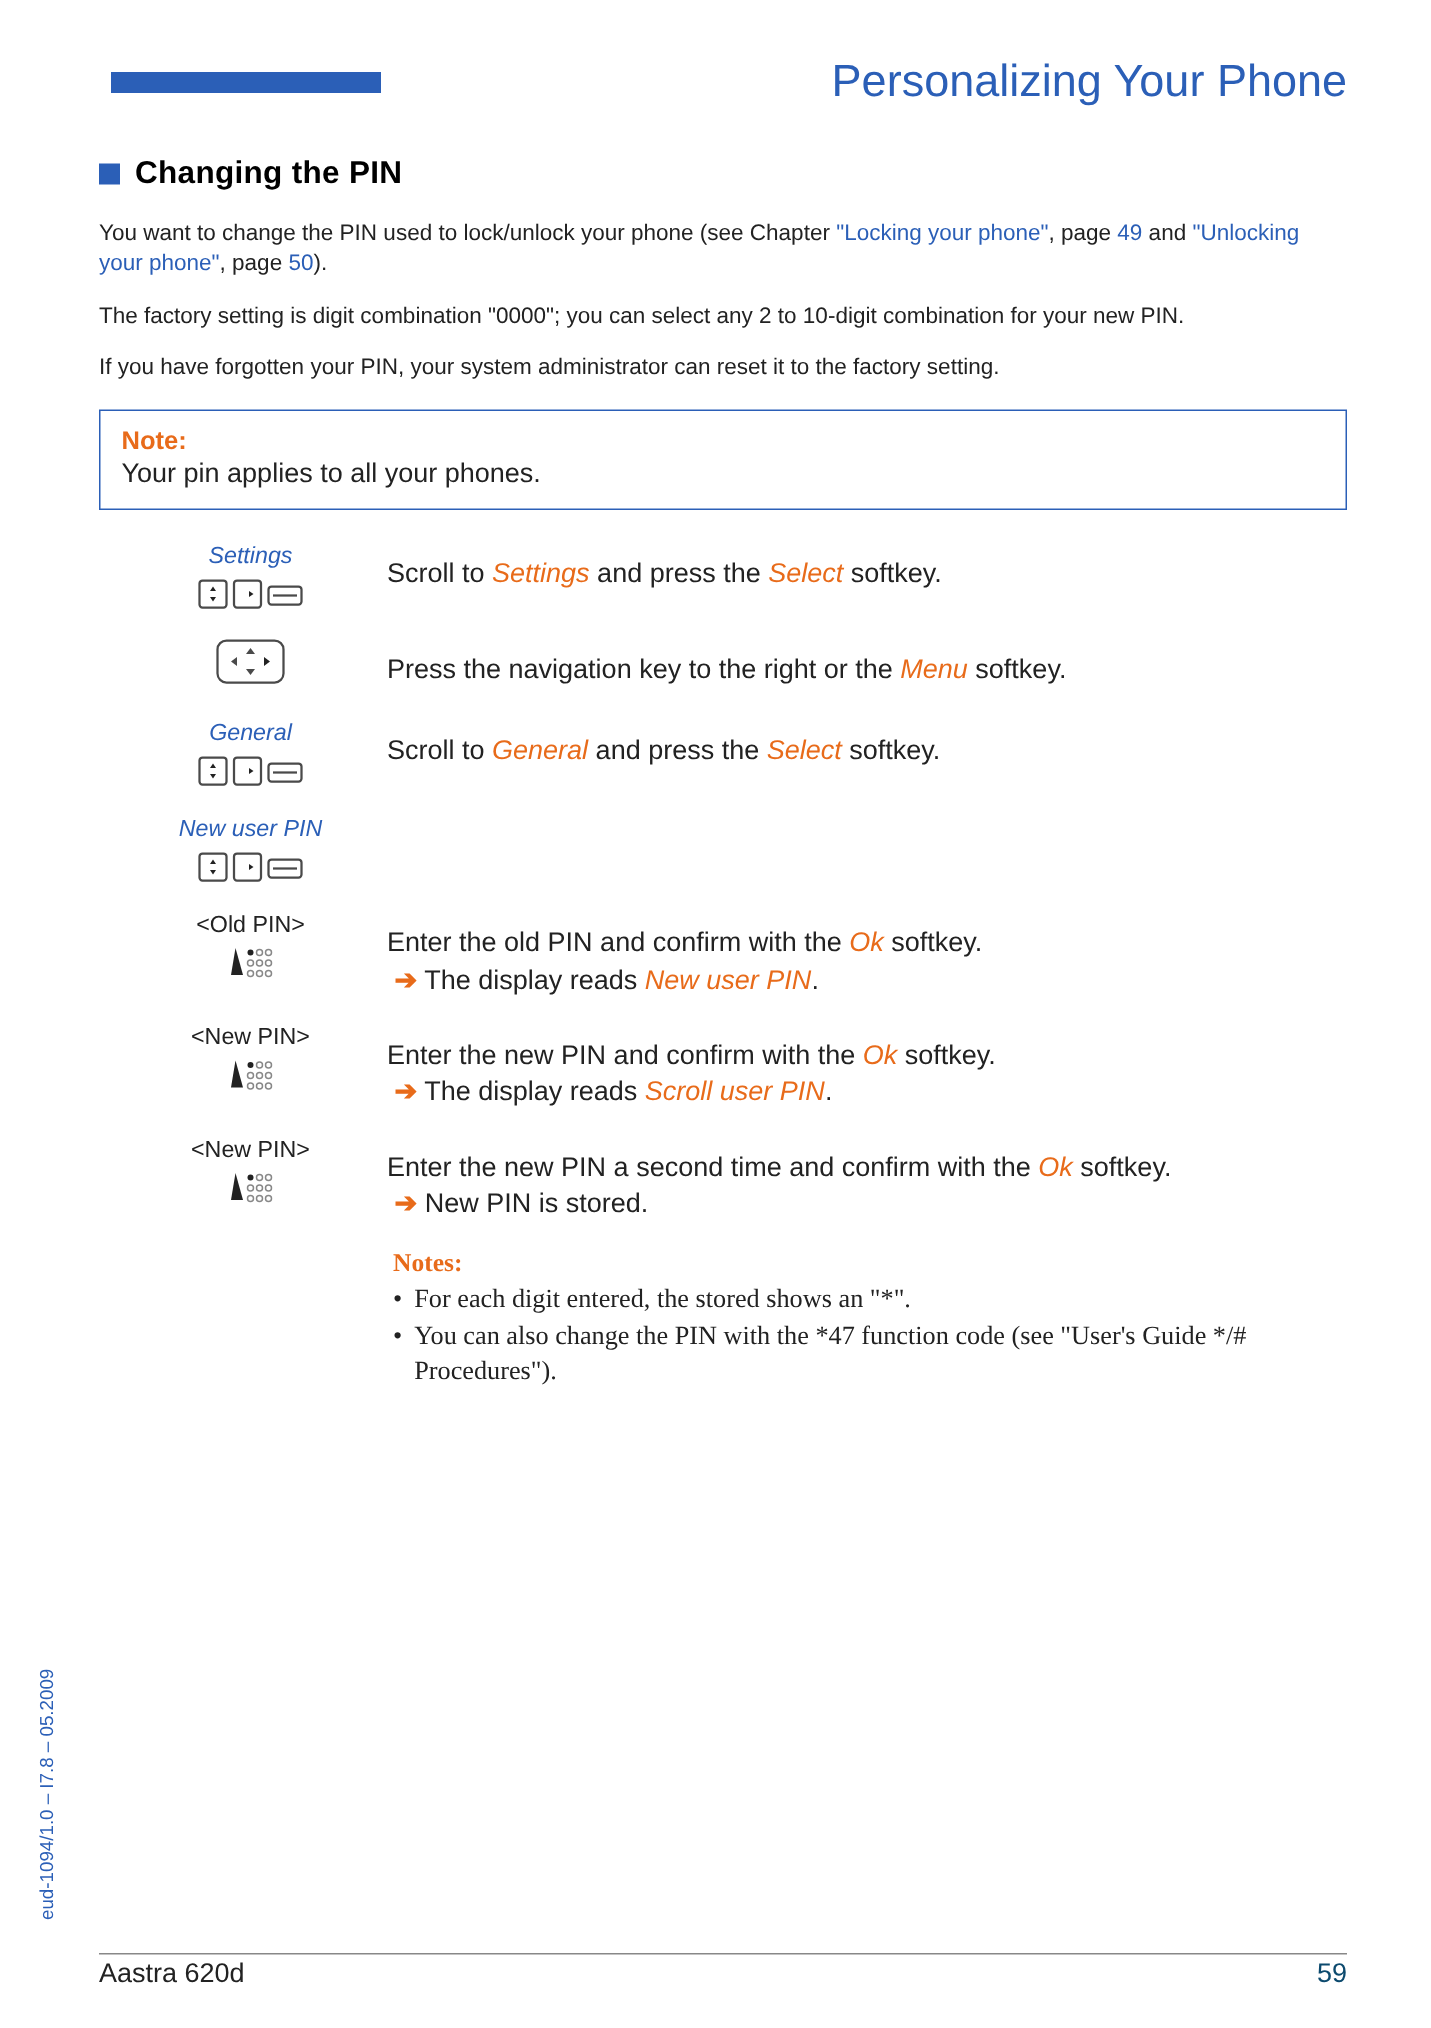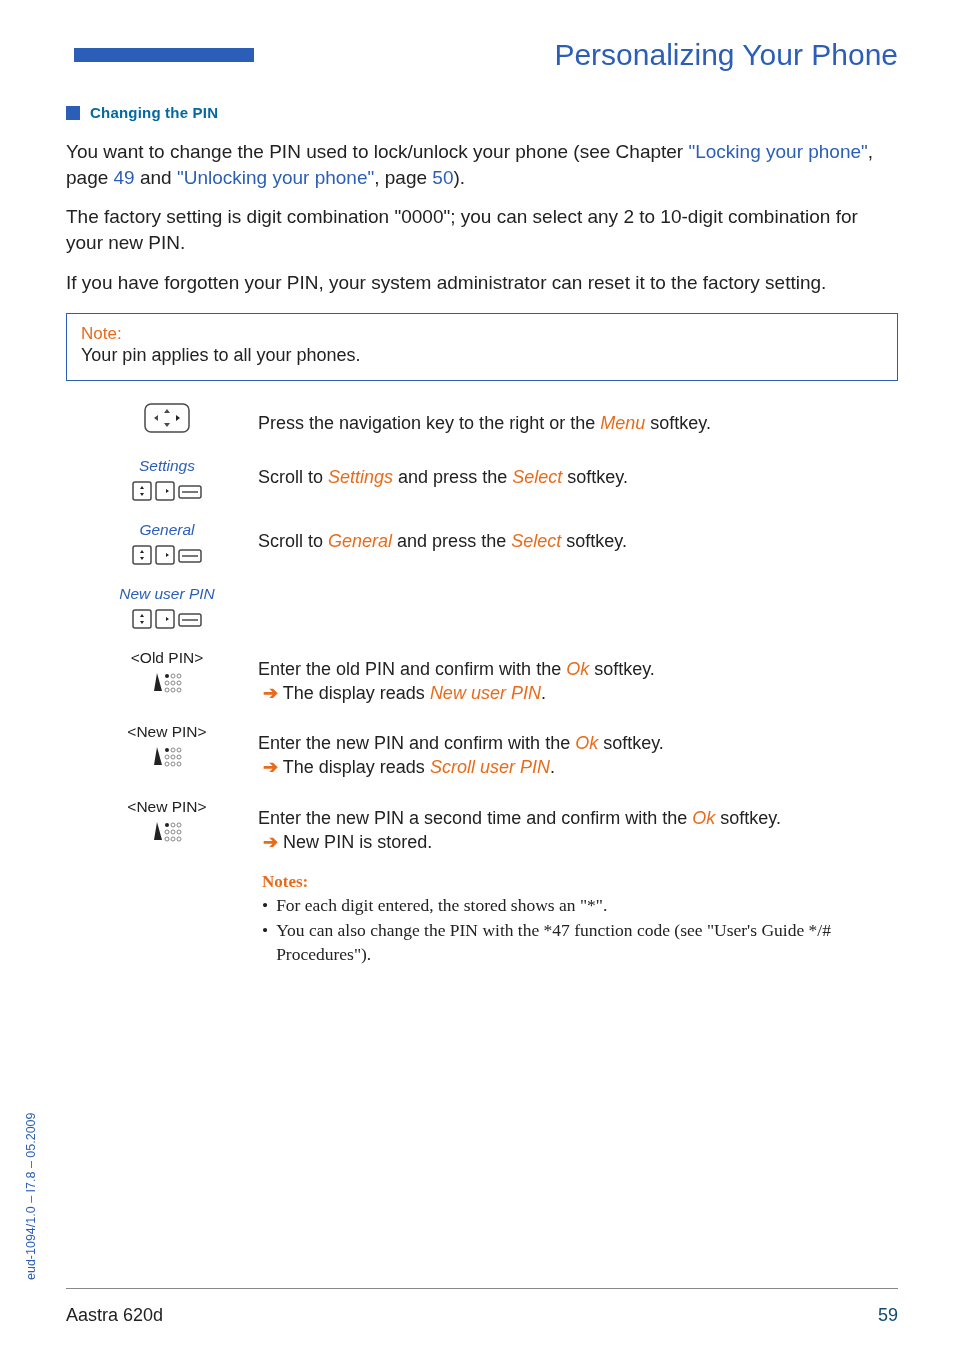--- a/index.html
+++ b/index.html
@@ -3,39 +3,39 @@
 <meta charset="utf-8">
 <style>
   * { margin: 0; padding: 0; box-sizing: border-box; }
   html, body { width: 954px; height: 1352px; background: #fff; font-family: "Myriad Pro", "Segoe UI", Arial, sans-serif; color: #222; }
   .page { position: relative; width: 954px; height: 1352px; padding: 38px 56px 28px 66px; }
   .header-bar { height: 14px; background: #2b5fb7; width: 180px; margin-left: 8px; border-radius: 0; }
   .header-row { display: flex; align-items: center; margin-bottom: 32px; }
   .header-title { font-size: 30px; font-weight: 500; color: #2b5fb7; margin-left: auto; }
   .sec-heading { display: flex; align-items: center; gap: 10px; margin: 0 0 18px 0; }
   .sec-heading .square { width: 14px; height: 14px; background: #2b5fb7; display: inline-block; }
-  .sec-heading .text { font-size: 15px; font-weight: 700; color: #0369a1; letter-spacing: 0.2px; }
-  .body-text { font-size: 19px; line-height: 1.35; color: #222; margin: 0 0 14px 0; }
+  .sec-heading .text { font-size: 21px; font-weight: 700; color: #000000; letter-spacing: 0.2px; }
+  .body-text { font-size: 15px; line-height: 1.35; color: #222; margin: 0 0 14px 0; }
   .body-text .link { color: #2b5fb7; }
   .note-box { border: 1px solid #2b5fb7; padding: 10px 14px 12px 14px; margin: 18px 0 22px 0; }
-  .note-label { color: #e86b1a; font-weight: 400; font-size: 17px; }
+  .note-label { color: #e86b1a; font-weight: 700; font-size: 17px; }
   .note-text { font-size: 18px; line-height: 1.3; color: #222; }
   .steps { margin-left: 36px; }
   .step-row { display: flex; align-items: flex-start; gap: 26px; margin: 14px 0 18px 0; }
   .step-icon-col { width: 130px; flex: 0 0 130px; display: flex; flex-direction: column; align-items: center; gap: 4px; }
   .step-icon-label { font-size: 15.5px; font-style: italic; color: #2b5fb7; text-align: center; }
   .step-icon-label.dark { color: #222; font-style: normal; }
   .step-desc { font-size: 18px; line-height: 1.35; color: #222; padding-top: 8px; }
   .step-desc .em { font-style: italic; color: #e86b1a; }
   .step-desc .arrow { color: #e86b1a; font-weight: 700; }
   .notes-block { margin-left: 196px; margin-top: 6px; font-family: Liberation Serif, serif; }
   .notes-label { color: #e86b1a; font-weight: 700; font-size: 17px; margin-bottom: 2px; }
   .notes-item { font-size: 17.5px; line-height: 1.35; color: #222; display: flex; gap: 8px; margin: 1px 0; }
   .notes-item .bullet { color: #222; }
-  .footer { position: absolute; bottom: 26px; left: 66px; right: 56px; display: flex; align-items: center; justify-content: space-between; border-top: 1px solid #888; padding-top: 16px; }
+  .footer { position: absolute; bottom: 26px; left: 66px; right: 56px; display: flex; align-items: center; justify-content: space-between; border-top: 1px solid #888; padding-top: 2px; }
   .footer-left { font-size: 18px; color: #222; }
   .footer-right { font-size: 18px; color: #0c4a6e; }
   .sideways { position: absolute; left: 38px; bottom: 72px; transform: rotate(-90deg); transform-origin: left bottom; font-size: 12.5px; color: #2b5fb7; white-space: nowrap; }
 
   
   svg { display: block; }
 </style>
 </head>
 <body>
 
@@ -58,54 +58,54 @@
   <p class="body-text">The factory setting is digit combination "0000"; you can select any 2 to 10-digit combination for your new PIN.</p>
 
   <p class="body-text">If you have forgotten your PIN, your system administrator can reset it to the factory setting.</p>
 
   <div class="note-box">
     <div class="note-label">Note:</div>
     <div class="note-text">Your pin applies to all your phones.</div>
   </div>
 
   <div class="steps">
-
-    <div class="step-row">
-      <div class="step-icon-col">
-        <span>
-          <svg width="46" height="36" viewBox="0 0 46 36">
-            <rect x="1" y="1" width="44" height="28" rx="6" ry="6" fill="none" stroke="#4a4a4a" stroke-width="1.5"></rect>
-            <path d="M23 6 l-3 4 h6 z" fill="#4a4a4a"></path>
-            <path d="M23 24 l-3 -4 h6 z" fill="#4a4a4a"></path>
-            <path d="M10 15 l4 -3 v6 z" fill="#4a4a4a"></path>
-            <path d="M36 15 l-4 -3 v6 z" fill="#222"></path>
-          </svg>
-        </span>
-      </div>
-      <div class="step-desc">
-        <span>Press the navigation key to the right or the </span><span class="em">Menu</span><span> softkey.</span>
-      </div>
-    </div>
 
     <div class="step-row">
       <div class="step-icon-col">
         <div class="step-icon-label">Settings</div>
         <span>
           <svg width="70" height="24" viewBox="0 0 70 24">
             <rect x="1" y="3" width="18" height="18" rx="2" fill="none" stroke="#4a4a4a" stroke-width="1.5"></rect>
             <path d="M10 7 l-2 3 h4 z M10 17 l-2 -3 h4 z" fill="#222"></path>
             <rect x="24" y="3" width="18" height="18" rx="2" fill="none" stroke="#4a4a4a" stroke-width="1.5"></rect>
             <path d="M37 12 l-3 -2 v4 z" fill="#222"></path>
             <rect x="47" y="7" width="22" height="12" rx="2" fill="none" stroke="#4a4a4a" stroke-width="1.5"></rect>
             <line x1="50" y1="13" x2="66" y2="13" stroke="#4a4a4a" stroke-width="1.5"></line>
           </svg>
         </span>
       </div>
       <div class="step-desc">
         <span>Scroll to </span><span class="em">Settings</span><span> and press the </span><span class="em">Select</span><span> softkey.</span>
+      </div>
+    </div>
+
+    <div class="step-row">
+      <div class="step-icon-col">
+        <span>
+          <svg width="46" height="36" viewBox="0 0 46 36">
+            <rect x="1" y="1" width="44" height="28" rx="6" ry="6" fill="none" stroke="#4a4a4a" stroke-width="1.5"></rect>
+            <path d="M23 6 l-3 4 h6 z" fill="#4a4a4a"></path>
+            <path d="M23 24 l-3 -4 h6 z" fill="#4a4a4a"></path>
+            <path d="M10 15 l4 -3 v6 z" fill="#4a4a4a"></path>
+            <path d="M36 15 l-4 -3 v6 z" fill="#222"></path>
+          </svg>
+        </span>
+      </div>
+      <div class="step-desc">
+        <span>Press the navigation key to the right or the </span><span class="em">Menu</span><span> softkey.</span>
       </div>
     </div>
 
     <div class="step-row">
       <div class="step-icon-col">
         <div class="step-icon-label">General</div>
         <span>
           <svg width="70" height="24" viewBox="0 0 70 24">
             <rect x="1" y="3" width="18" height="18" rx="2" fill="none" stroke="#4a4a4a" stroke-width="1.5"></rect>
             <path d="M10 7 l-2 3 h4 z M10 17 l-2 -3 h4 z" fill="#222"></path>

